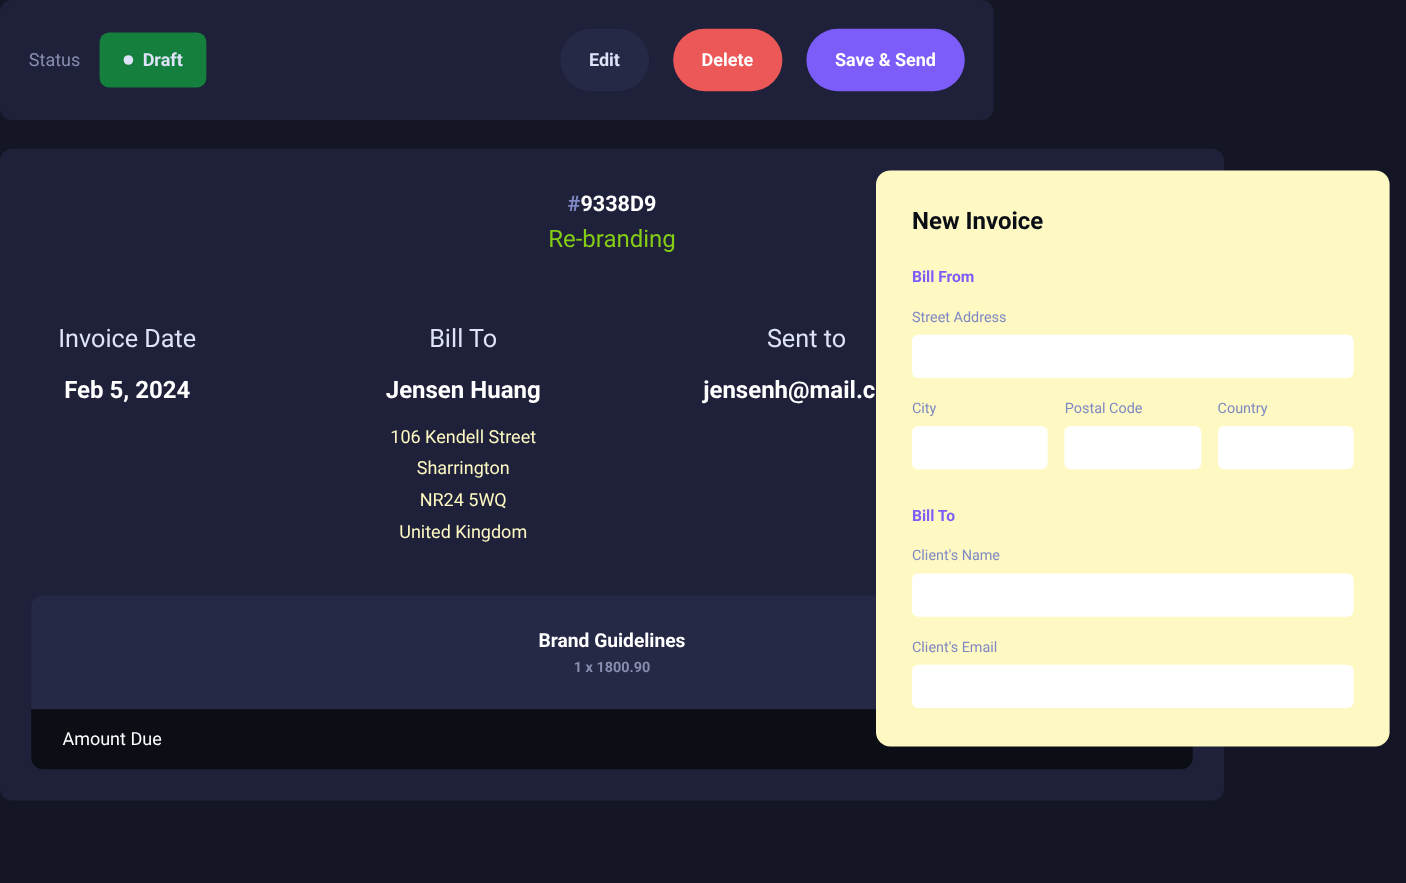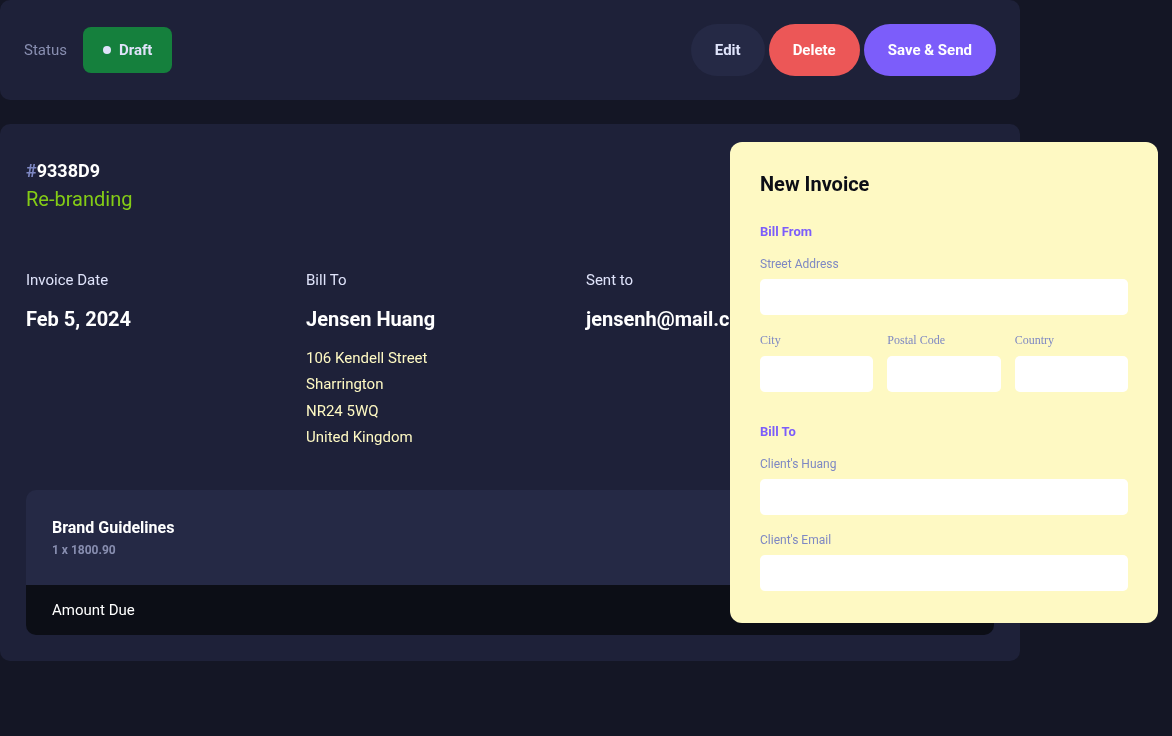--- a/index.html
+++ b/index.html
@@ -19,21 +19,21 @@
       padding: 0;
     }
     .header-bar {
       background: #1e2139;
       border-radius: 10px;
       margin: 0;
       padding: 24px;
       display: flex;
       align-items: center;
       justify-content: space-between;
-      width: 1020px;
+      width: 828px;
     }
     .status-group {
       display: flex;
       align-items: center;
       gap: 16px;
     }
     .status-label {
       color: #888eb0;
       font-size: 15px;
     }
@@ -49,21 +49,21 @@
       font-size: 15px;
     }
     .status-dot {
       width: 8px;
       height: 8px;
       background: #dfe3fa;
       border-radius: 50%;
     }
     .actions {
       display: flex;
-      gap: 4px;
+      gap: 20px;
       justify-content: flex-end;
     }
     .btn {
       border: none;
       border-radius: 26px;
       padding: 17px 24px;
       font-size: 15px;
       font-weight: bold;
       cursor: pointer;
       font-family: inherit;
@@ -79,20 +79,21 @@
     .btn-save {
       background: #7c5dfa;
       color: #ffffff;
     }
     .invoice-detail {
       background: #1e2139;
       border-radius: 10px;
       margin-top: 24px;
       padding: 36px 26px 26px 26px;
       width: 1020px;
+      text-align: center;
     }
     .invoice-id-row {
       margin-bottom: 60px;
     }
     .invoice-id {
       color: #fff;
       font-size: 18px;
       font-weight: bold;
     }
     .hash {
@@ -106,21 +107,21 @@
     .detail-grid {
       display: flex;
       gap: 120px;
       margin-bottom: 40px;
     }
     .detail-col {
       min-width: 160px;
     }
     .detail-label {
       color: #dfe3fa;
-      font-size: 15px;
+      font-size: 21px;
       margin-bottom: 18px;
     }
     .detail-value {
       color: #fff;
       font-size: 20px;
       font-weight: bold;
     }
     .address-lines {
       margin-top: 14px;
     }
@@ -198,21 +199,20 @@
       font-size: 14px;
       font-family: inherit;
       height: 36px;
     }
     .field-group {
       margin-bottom: 18px;
     }
     .field-row {
       display: flex;
       gap: 14px;
-      font-family: Liberation Serif, serif;
     }
     .field-row .field-group {
       flex: 1;
     }
     .section-divider {
       margin-top: 14px;
     }
   </style>
 </head>
 <body>
@@ -294,21 +294,21 @@
     <div class="field-group">
       <label class="field-label">Country</label>
       <input class="text-input" type="text" style="">
     </div>
   </div>
 
   <div class="section-divider">
     <div class="section-label">Bill To</div>
 
     <div class="field-group">
-      <label class="field-label">Client's Huang</label>
+      <label class="field-label">Client's Name</label>
       <input class="text-input" type="text" style="">
     </div>
 
     <div class="field-group">
       <label class="field-label">Client's Email</label>
       <input class="text-input" type="text" style="">
     </div>
   </div>
 </div>
 

